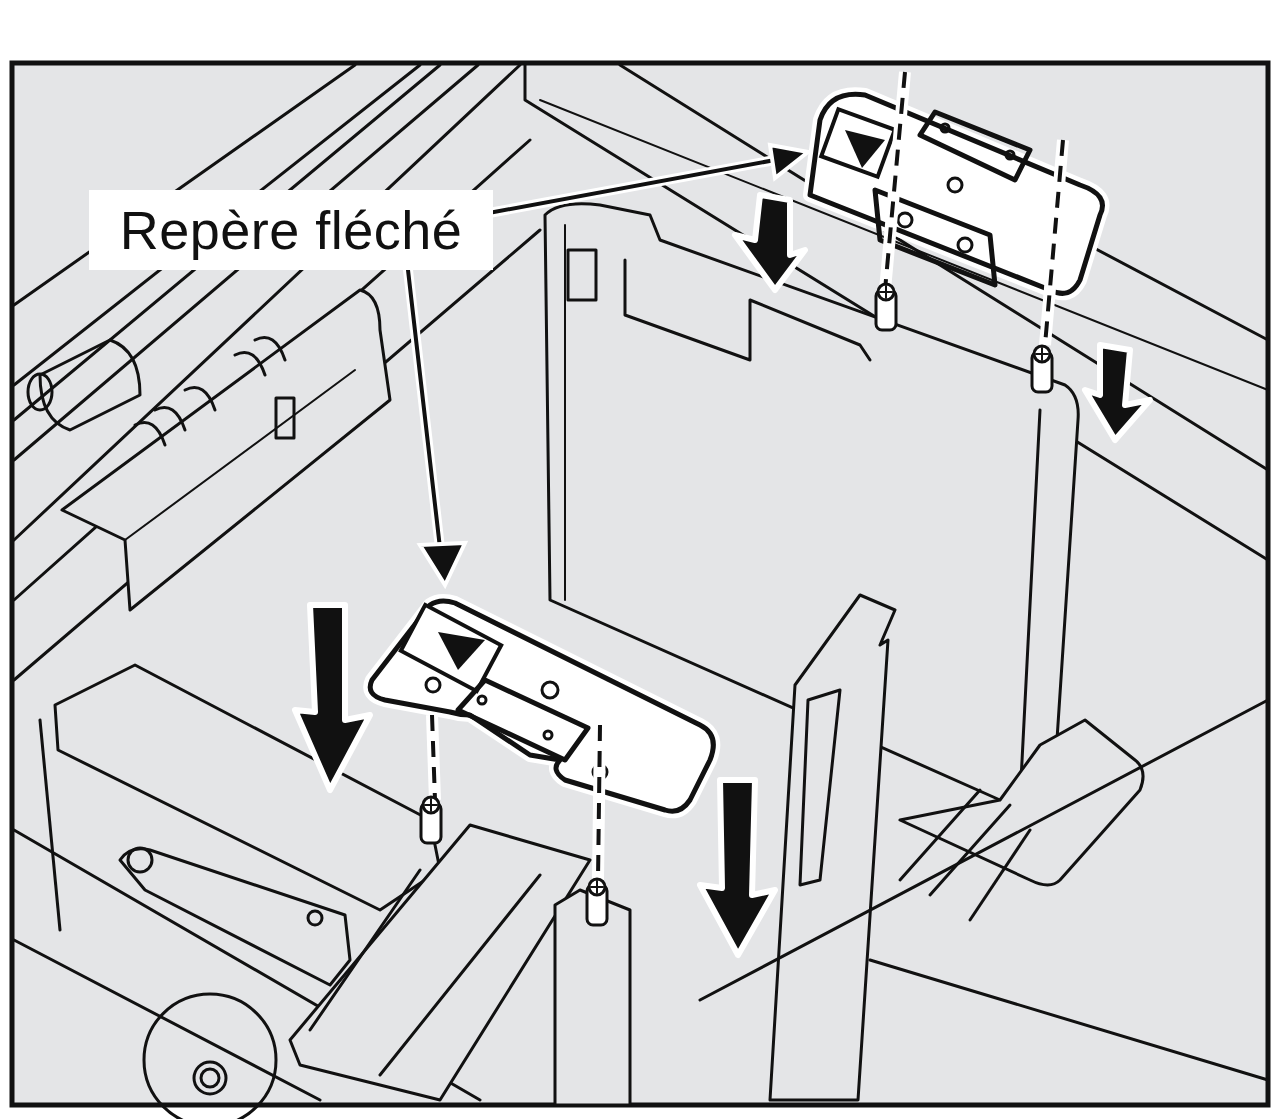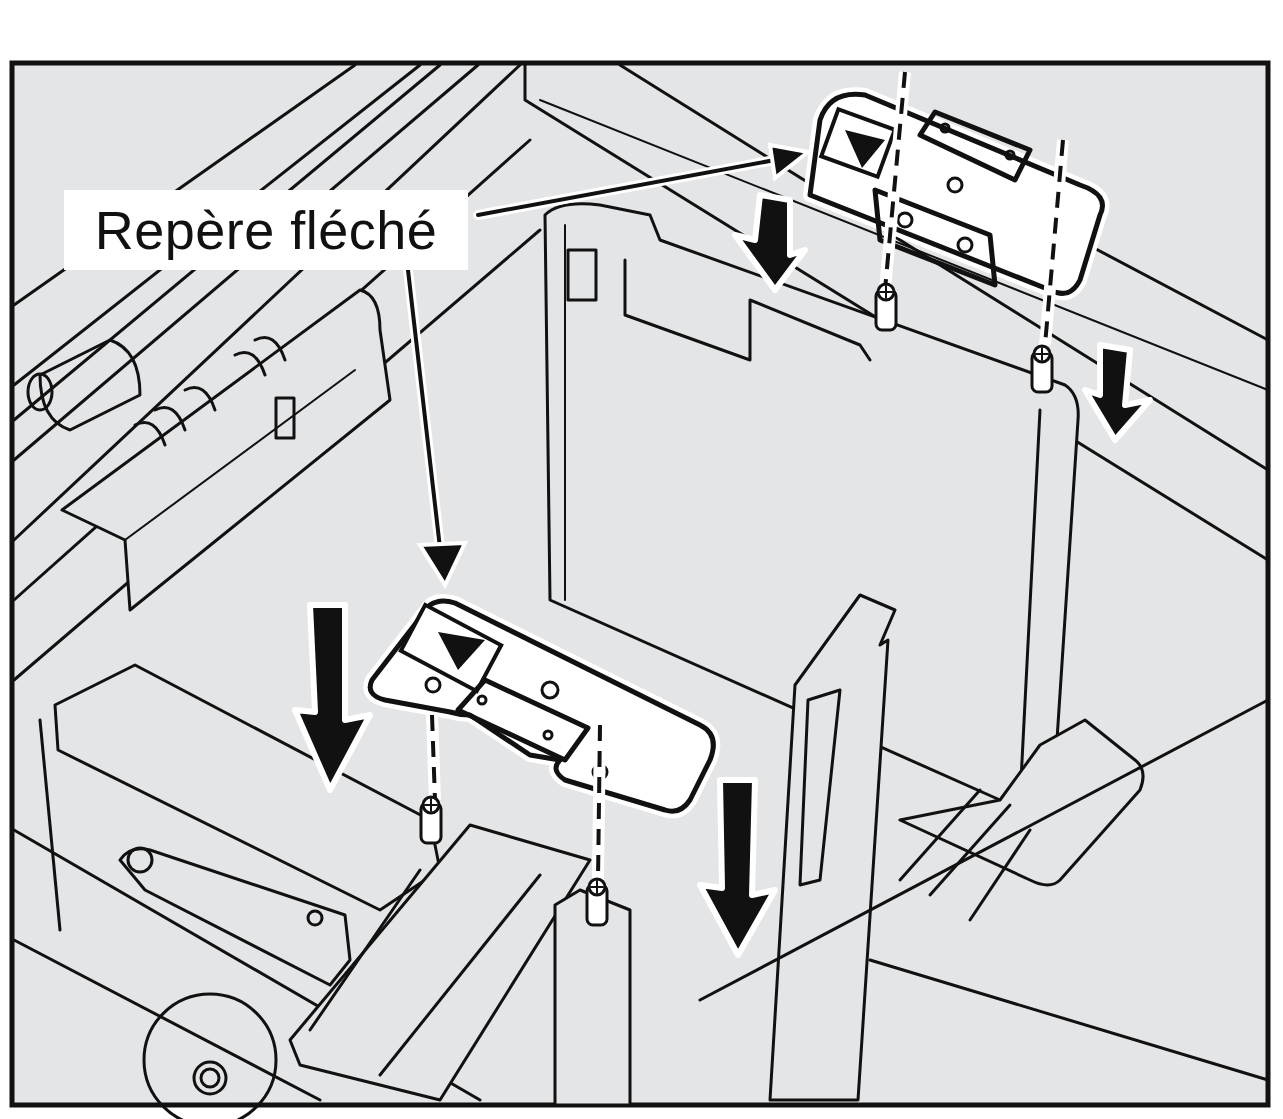--- a/index.html
+++ b/index.html
@@ -1,19 +1,19 @@
 <!DOCTYPE html>
 <html><head>
 <meta charset="utf-8">
 <style>
   html, body { margin:0; padding:0; background:#ffffff; }
   body { width:1283px; height:1119px; position:relative; overflow:hidden; }
   #frame { position:absolute; left:0; top:0; width:1283px; height:1119px; }
   .label-box {
-    position:absolute; left:64px; top:190px; width:404px; height:80px;
+    position:absolute; left:89px; top:190px; width:404px; height:80px;
     background:#ffffff; display:flex; align-items:center; justify-content:center;
     font-family:"Liberation Sans", sans-serif; font-size:54px; color:#111111;
     letter-spacing:0.5px;
   }
   svg .ln { stroke:#111; stroke-width:3; fill:none; stroke-linejoin:round; stroke-linecap:round; }
   svg .thin { stroke:#111; stroke-width:2; fill:none; stroke-linejoin:round; stroke-linecap:round; }
   svg .thick { stroke:#111; stroke-width:5; fill:none; stroke-linejoin:round; stroke-linecap:round; }
   svg .halo { stroke:#ffffff; stroke-width:14; fill:none; stroke-linejoin:round; stroke-linecap:round; }
   svg .part { fill:#e4e5e7; stroke:#111; stroke-width:3; stroke-linejoin:round; }
   svg .bracket { fill:#ffffff; stroke:#111; stroke-width:5; stroke-linejoin:round; }

